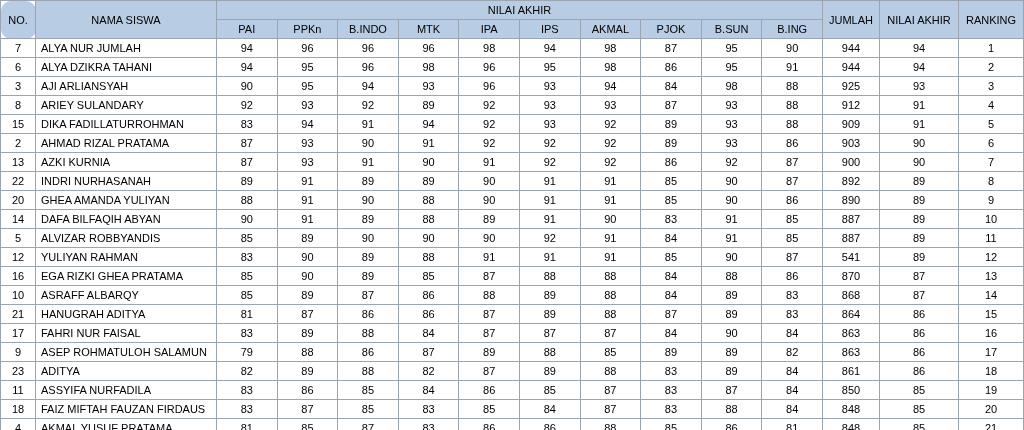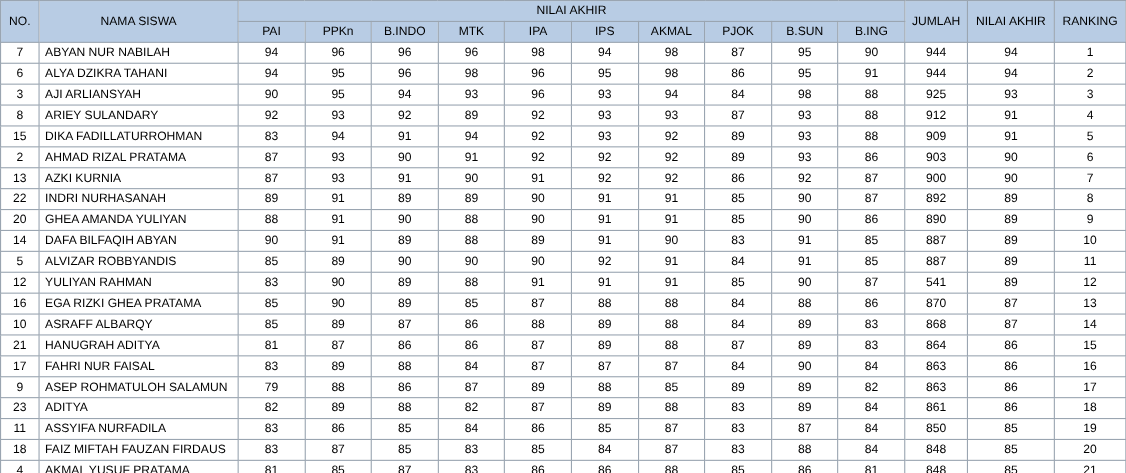--- a/index.html
+++ b/index.html
@@ -30,21 +30,21 @@
     font-size: 11px;
     white-space: nowrap;
     overflow: hidden;
   }
   thead th {
     background: #b8cce4;
     text-align: center;
     font-size: 11px;
     color: #000;
   }
-  th.hdr-no { width: 34px; }
+  th.hdr-no { width: 34px; border-radius: 10px; }
   th.hdr-nama { width: 180px; }
   th.hdr-jumlah { width: 56px; }
   th.hdr-nilai { width: 78px; }
   th.hdr-ranking { width: 64px; margin-top: 27px; }
   th.hdr-sub { width: 56px; }
   th.nilai-akhir-group { text-align: center; }
 
   tbody td {
     background: #ffffff;
     text-align: center;
@@ -79,21 +79,21 @@
       <th class="hdr-sub">IPS</th>
       <th class="hdr-sub">AKMAL</th>
       <th class="hdr-sub">PJOK</th>
       <th class="hdr-sub">B.SUN</th>
       <th class="hdr-sub">B.ING</th>
     </tr>
   </thead>
   <tbody id="grades-body">
       <tr>
         <td class="col-no">7</td>
-        <td class="col-nama">ABYAN NUR NABILAH</td>
+        <td class="col-nama">ALYA NUR JUMLAH</td>
         <td class="col-nilai">94</td>
         <td class="col-nilai">96</td>
         <td class="col-nilai">96</td>
         <td class="col-nilai">96</td>
         <td class="col-nilai">98</td>
         <td class="col-nilai">94</td>
         <td class="col-nilai">98</td>
         <td class="col-nilai">87</td>
         <td class="col-nilai">95</td>
         <td class="col-nilai">90</td>

